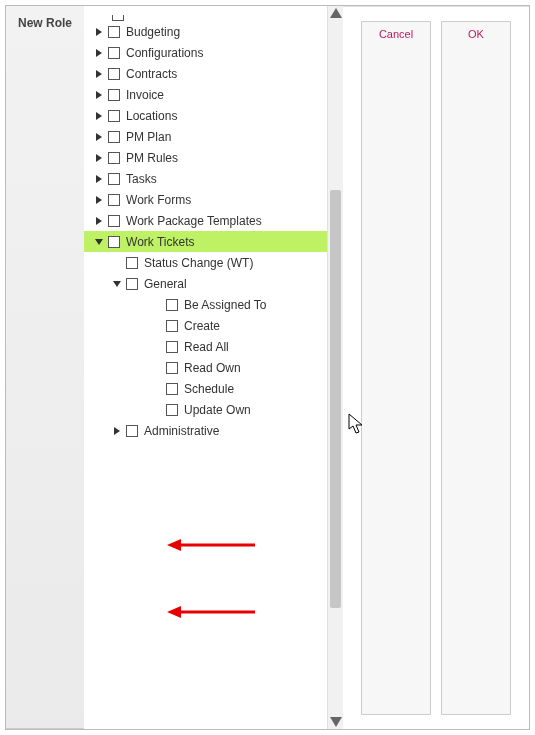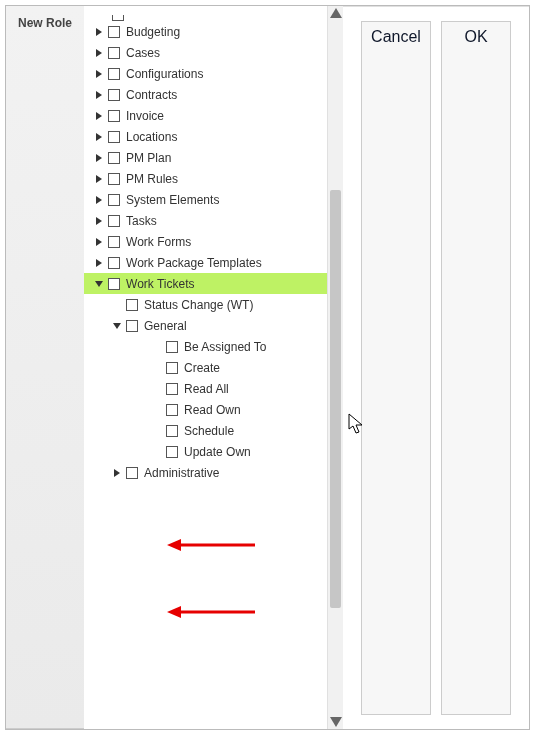--- a/index.html
+++ b/index.html
@@ -95,22 +95,22 @@
     padding: 14px 18px;
     display:flex;
     justify-content:flex-end;
     gap: 10px;
   }
   .btn {
     min-width: 70px;
     padding: 6px 0;
     background:#f7f7f7;
     border:1px solid #ccc;
-    color:#0f172a;
-    font-size:16px;
+    color:#be185d;
+    font-size:11px;
     text-align:center;
     cursor: pointer;
   }
   .cursor-overlay {
     position:absolute;
     left: 348px; top: 413px;
     width:18px; height:22px;
     pointer-events:none;
     z-index:10;
   }
@@ -143,29 +143,20 @@
           <span class="cb"></span>
           <span class="row-label">Budgeting</span>
         </div>
         <div class="tree-row ">
           <span class="toggle">
             <svg viewBox="0 0 8 8">
               <polygon points="1,0 7,4 1,8" fill="#333"></polygon>
             </svg>
           </span>
           <span class="cb"></span>
-          <span class="row-label">Cases</span>
-        </div>
-        <div class="tree-row ">
-          <span class="toggle">
-            <svg viewBox="0 0 8 8">
-              <polygon points="1,0 7,4 1,8" fill="#333"></polygon>
-            </svg>
-          </span>
-          <span class="cb"></span>
           <span class="row-label">Configurations</span>
         </div>
         <div class="tree-row ">
           <span class="toggle">
             <svg viewBox="0 0 8 8">
               <polygon points="1,0 7,4 1,8" fill="#333"></polygon>
             </svg>
           </span>
           <span class="cb"></span>
           <span class="row-label">Contracts</span>
@@ -198,29 +189,20 @@
           <span class="row-label">PM Plan</span>
         </div>
         <div class="tree-row ">
           <span class="toggle">
             <svg viewBox="0 0 8 8">
               <polygon points="1,0 7,4 1,8" fill="#333"></polygon>
             </svg>
           </span>
           <span class="cb"></span>
           <span class="row-label">PM Rules</span>
-        </div>
-        <div class="tree-row ">
-          <span class="toggle">
-            <svg viewBox="0 0 8 8">
-              <polygon points="1,0 7,4 1,8" fill="#333"></polygon>
-            </svg>
-          </span>
-          <span class="cb"></span>
-          <span class="row-label">System Elements</span>
         </div>
         <div class="tree-row ">
           <span class="toggle">
             <svg viewBox="0 0 8 8">
               <polygon points="1,0 7,4 1,8" fill="#333"></polygon>
             </svg>
           </span>
           <span class="cb"></span>
           <span class="row-label">Tasks</span>
         </div>

